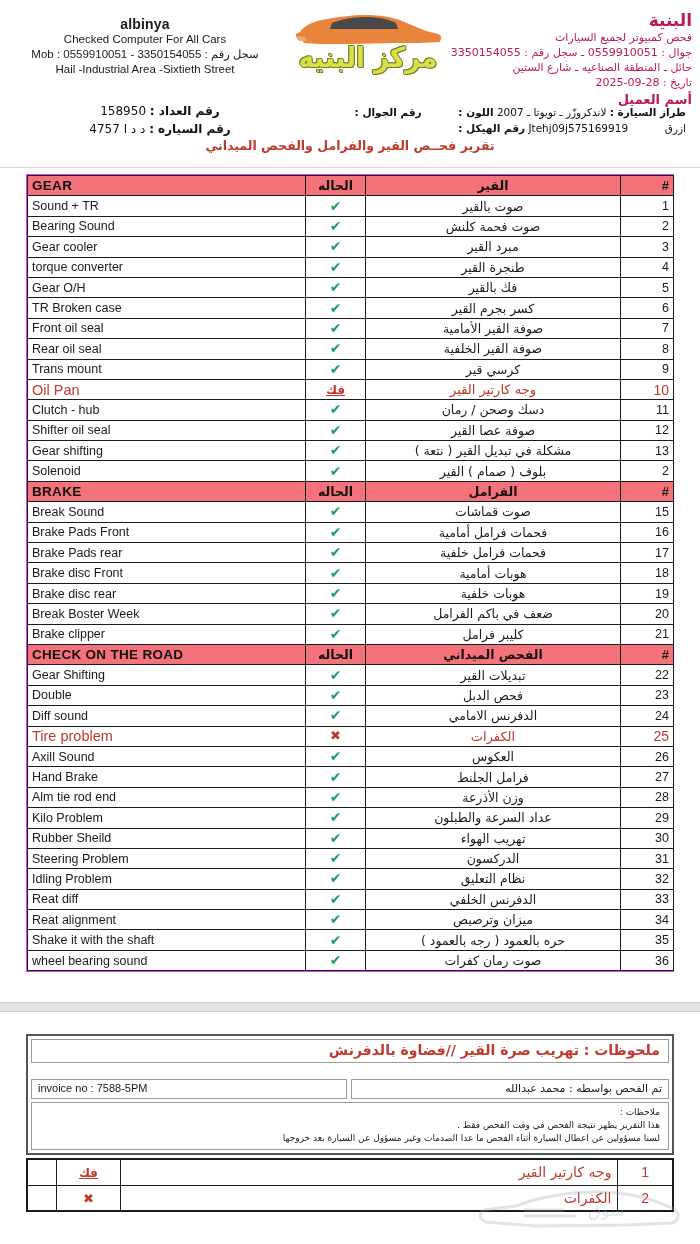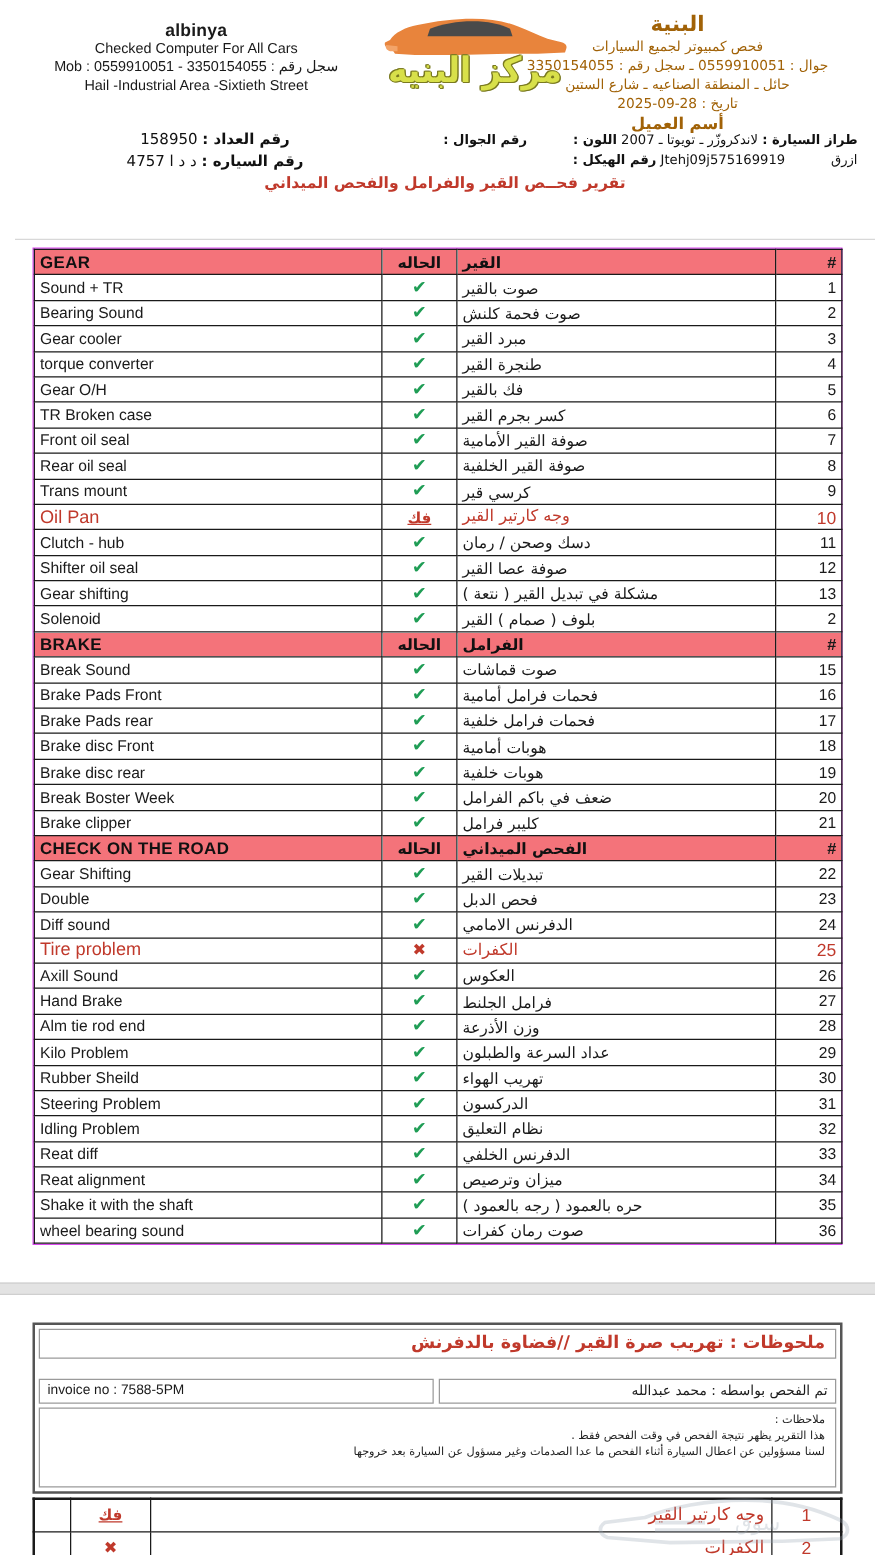--- a/index.html
+++ b/index.html
@@ -16,24 +16,23 @@
     width: 700px;
     min-height: 1244px;
     background: #ffffff;
     position: relative;
     overflow: hidden;
   }
 
   
   .header {
     position: relative;
-    height: 192px;
+    height: 168px;
     background: #ffffff;
     border-bottom: 1px solid #d8d8d8;
-    margin-left: 12px;
   }
   .hdr-left {
     position: absolute;
     left: 10px; top: 16px;
     width: 270px;
     text-align: center;
     color: #1a1a1a;
   }
   .hdr-left .brand {
     font-size: 14px; font-weight: bold; letter-spacing: .2px;
@@ -62,22 +61,21 @@
        0 1px 0 #7a7a20, 0 -1px 0 #7a7a20,
        1px 1px 0 #7a7a20, -1px -1px 0 #7a7a20;
     transform: scaleY(1.08);
   }
 
   .hdr-right {
     position: absolute;
     right: 8px; top: 10px;
     width: 300px;
     direction: rtl;
-    text-align: center;
-    color: #a16207;
+    color: #be185d;
     font-family: "DejaVu Sans", sans-serif;
   }
   .hdr-right .title-ar {
     font-size: 17px; font-weight: bold; line-height: 20px;
   }
   .hdr-right .sub-ar {
     font-size: 11px; line-height: 15px;
   }
   .hdr-right .cust-ar {
     font-size: 13px; font-weight: bold; line-height: 18px; margin-top: 1px;
@@ -153,21 +151,21 @@
   }
   .sec-head td.st, .sec-head td.ar {
     font-family: "DejaVu Sans", sans-serif;
     font-size: 12.5px; direction: rtl; color: #111;
   }
   .sec-head td.no { font-size: 13px; }
 
   td.en { text-align: left; font-size: 13px; }
   td.st { text-align: center; }
   td.ar {
-    text-align: left; direction: rtl;
+    text-align: center; direction: rtl;
     font-family: "DejaVu Sans", sans-serif;
     font-size: 11.5px;
   }
   td.no { text-align: right; font-size: 12.5px; padding-right: 6px; }
 
   .row-alert td.en,
   .row-alert td.ar,
   .row-alert td.no { color: #c0392b; }
   .row-alert td.en { font-size: 14.5px; }
   .row-alert td.ar { font-size: 13px; }
@@ -235,21 +233,21 @@
   .notes-mid .by {
     flex: 1 1 auto; direction: rtl; text-align: right;
     font-family: "DejaVu Sans", sans-serif;
     color: #1a1a1a;
   }
   .notes-bottom {
     border: 1px solid #9a9a9a;
     margin: 0 3px 3px 3px;
     direction: rtl;
     text-align: right;
-    padding: 3px 8px 20px 8px;
+    padding: 3px 8px 4px 8px;
     font-family: "DejaVu Sans", sans-serif;
     font-size: 9px; line-height: 13px;
     color: #222;
   }
 
   
   table.summary {
     width: 100%;
     border-collapse: collapse;
     table-layout: fixed;

